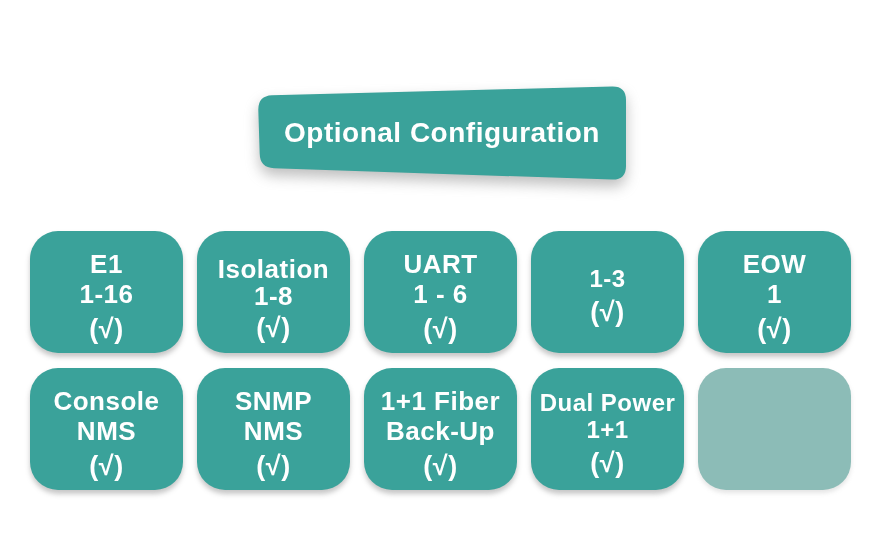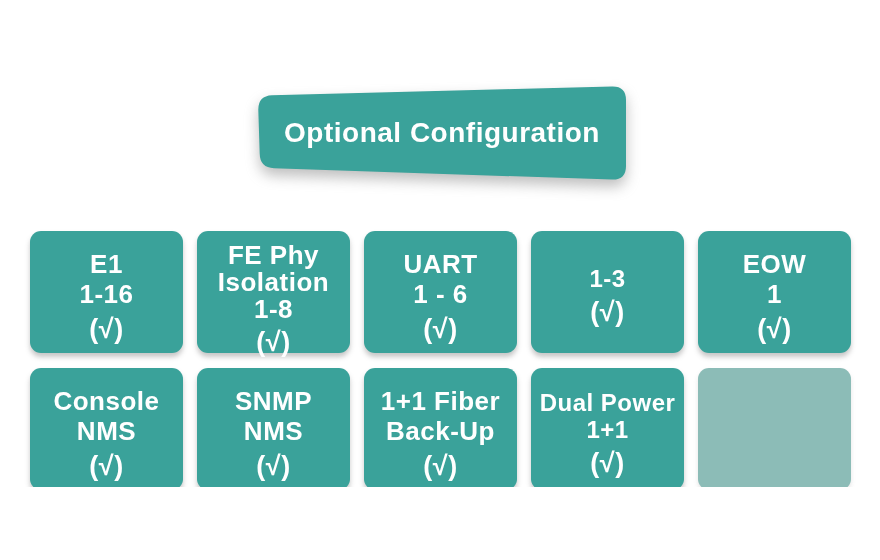--- a/index.html
+++ b/index.html
@@ -4,21 +4,21 @@
 <style>
   html, body {
     margin: 0;
     padding: 0;
     background: #ffffff;
     font-family: "Liberation Sans", "DejaVu Sans", sans-serif;
   }
   .stage {
     position: relative;
     width: 880px;
-    height: 487px;
+    height: 560px;
     background: #ffffff;
     overflow: hidden;
   }
 
   
   .banner-svg {
     position: absolute;
     left: 0;
     top: 0;
     width: 880px;
@@ -51,21 +51,21 @@
     left: 30px;
     top: 231px;
     display: grid;
     grid-template-columns: repeat(5, 153px);
     grid-auto-rows: 122px;
     column-gap: 14px;
     row-gap: 15px;
   }
   .card {
     background: var(--teal, #3aa29a);
-    border-radius: 11px;
+    border-radius: 28px;
     color: var(--text, #ffffff);
     display: flex;
     flex-direction: column;
     align-items: center;
     justify-content: center;
     text-align: center;
     padding-top: 10px;
     box-sizing: border-box;
     font-weight: bold;
     font-size: 26px;
@@ -108,21 +108,20 @@
   </svg>
   <div class="banner-label">Optional Configuration</div>
 
   <div class="cards-grid">
     <div class="card">
         <div class="card-line">E1</div>
         <div class="card-line">1-16</div>
         <div class="card-check">(√)</div>
       </div>
     <div class="card">
-        <div class="card-line">FE Phy</div>
         <div class="card-line">Isolation</div>
         <div class="card-line">1-8</div>
         <div class="card-check">(√)</div>
       </div>
     <div class="card">
         <div class="card-line">UART</div>
         <div class="card-line">1 - 6</div>
         <div class="card-check">(√)</div>
       </div>
     <div class="card">

